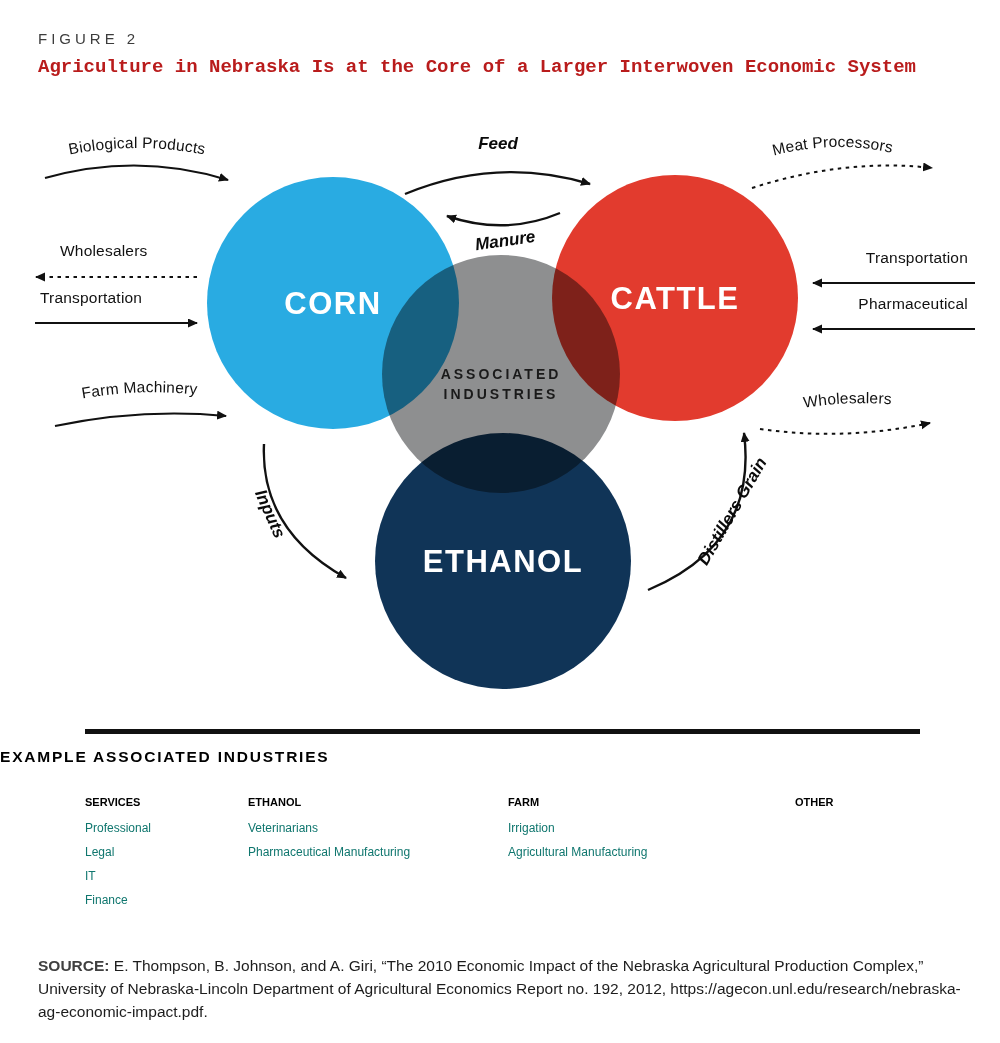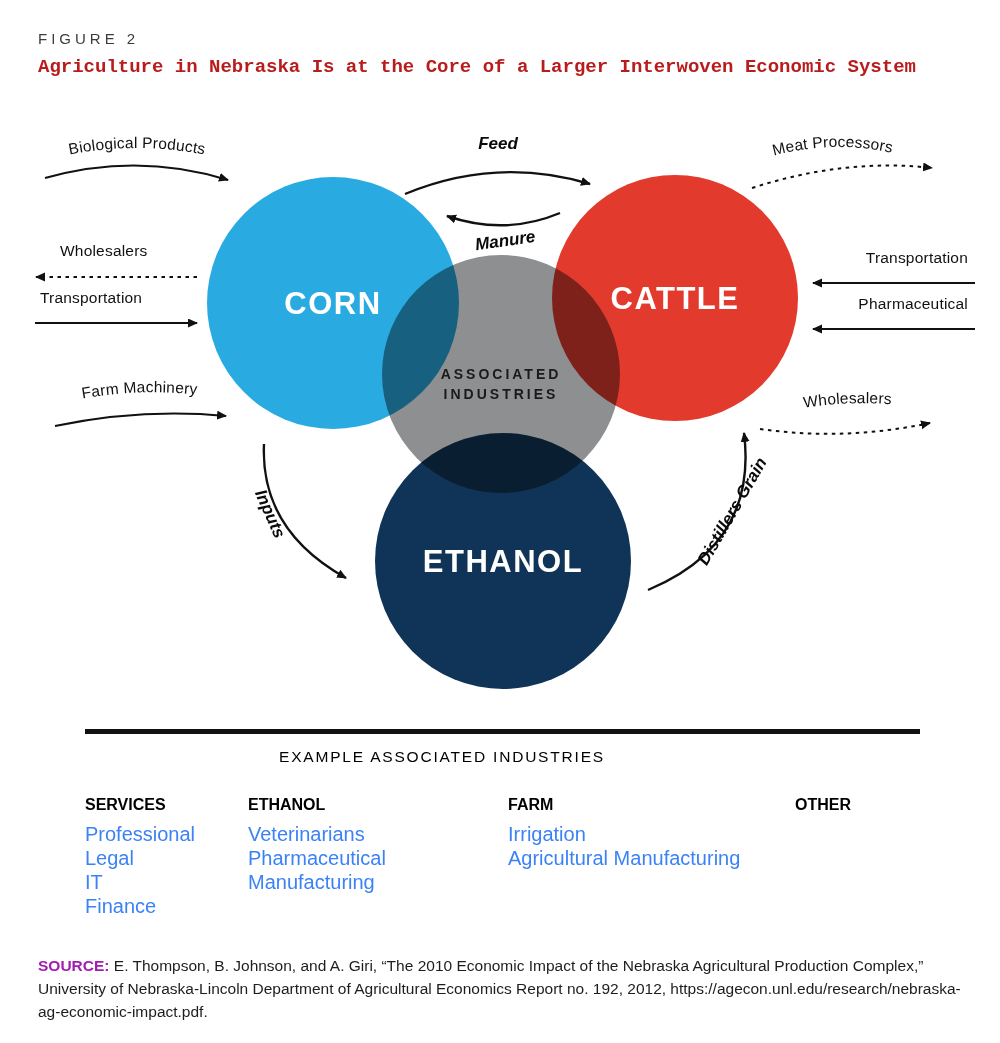--- a/index.html
+++ b/index.html
@@ -18,34 +18,34 @@
   .flow.thin { stroke-width:2px; }
   .dashed { stroke-dasharray:3.5 4.5; stroke-width:1.9px; }
   .side-label { font-size:15.5px; fill:#111; letter-spacing:0.2px; }
   .flow-label { font-size:17px; font-weight:bold; font-style:italic; fill:#0a0a0a; }
   .circle-label { font-size:31px; font-weight:bold; fill:#ffffff; letter-spacing:1.5px; }
   .center-label { font-size:14px; font-weight:bold; letter-spacing:3px; fill:#1a1a1a; }
   .gray-circle { mix-blend-mode:multiply; }
 
   .rule { position:absolute; left:85px; top:729px; width:835px; height:5px; background:#111; }
 
-  .ind-title { position:absolute; left:0; top:748px; width:884px; text-align:center;
-    font-size:15.5px; font-weight:normal; letter-spacing:1.8px; color:#000; }
+  .ind-title { position:absolute; left:0; top:748px; width:884px; text-align:left;
+    font-size:15.5px; font-weight:bold; letter-spacing:1.8px; color:#000; }
 
   .col { position:absolute; top:796px; }
-  .col h3 { margin:0 0 8px 0; font-size:16px; font-weight:bold; color:#000; }
-  .col .item { font-size:20px; line-height:24px; color:#3b82f6; }
+  .col h3 { margin:0 0 8px 0; font-size:11px; font-weight:bold; color:#000; }
+  .col .item { font-size:12px; line-height:24px; color:#0f766e; }
   .col-services { left:85px;  width:150px; }
   .col-medical  { left:248px; width:260px; }
   .col-farm     { left:508px; width:240px; }
   .col-other    { left:748px; width:200px;margin-left:47px; }
 
   .source { position:absolute; left:38px; top:938px; width:935px;
     font-size:15.5px; line-height:1.5; color:#1d1d1d; word-break:break-word; }
-  .source strong { color:#a21caf; }
+  .source strong { color:#404040; }
 </style>
 </head>
 <body>
 
 <div class="hdr">
   <div class="figure-label">FIGURE 2</div>
   <h1 class="figure-title">Agriculture in Nebraska Is at the Core of a Larger Interwoven Economic System</h1>
 </div>
 
 <div class="venn-wrap">

